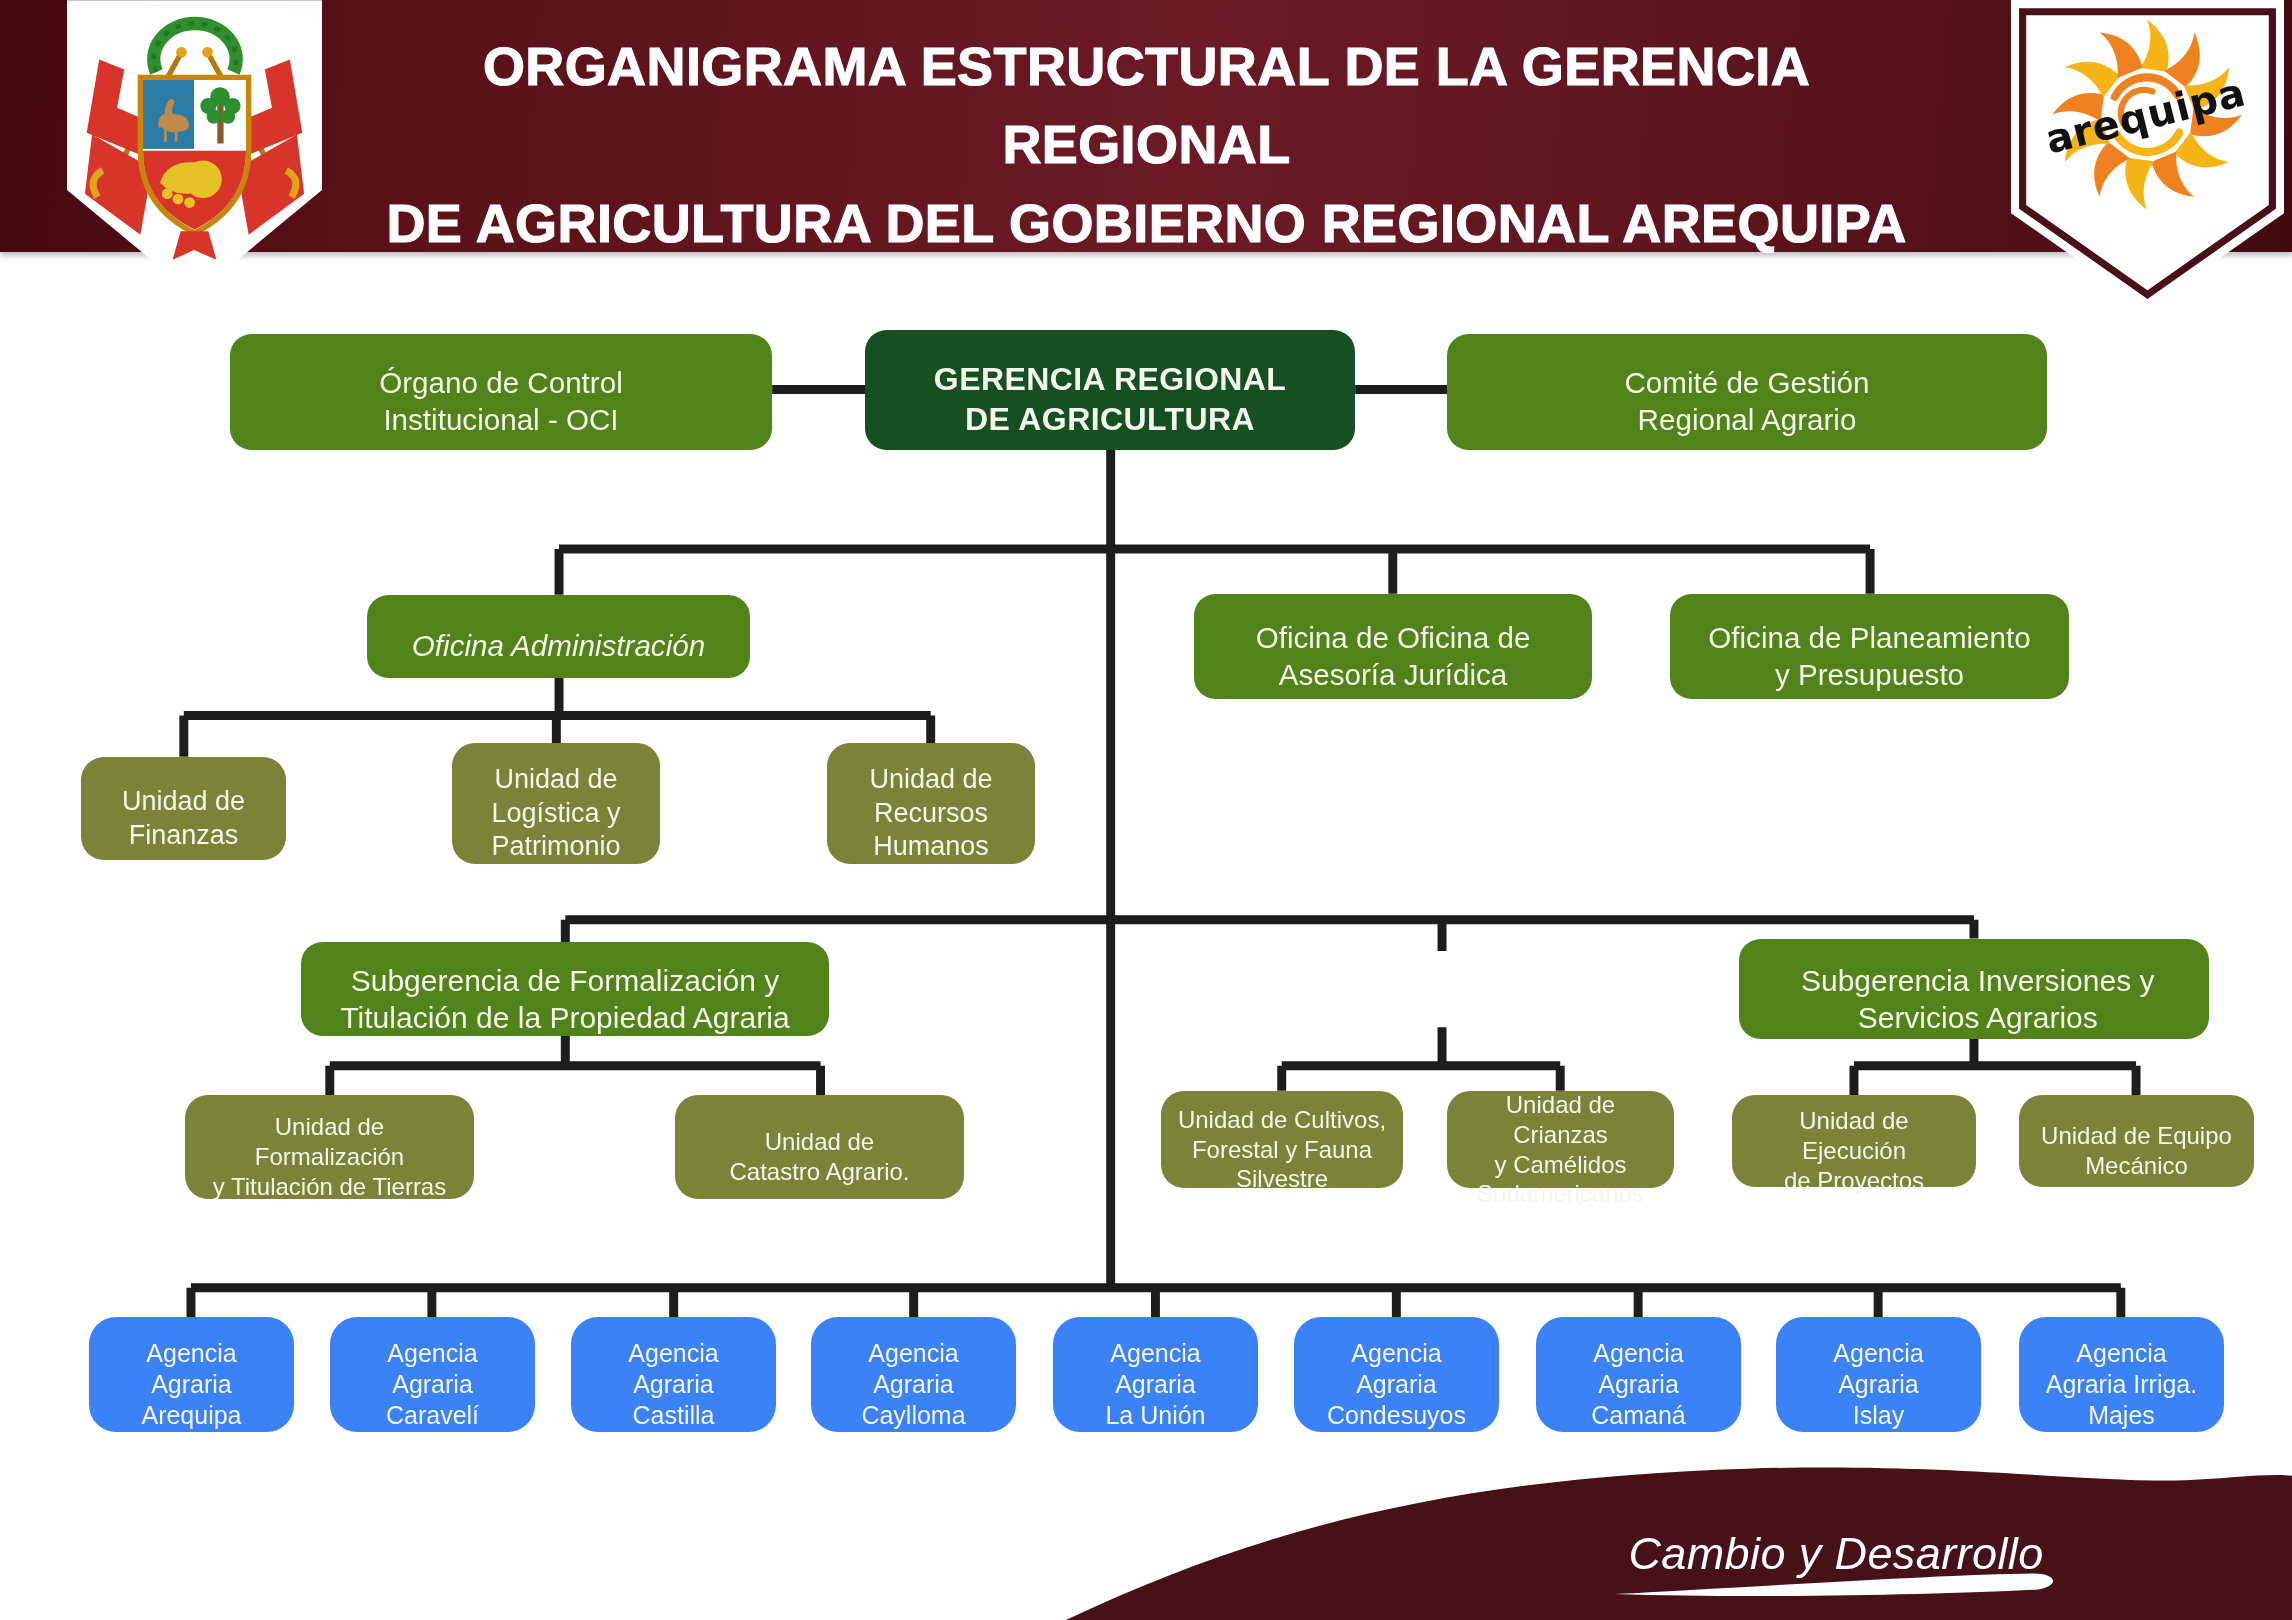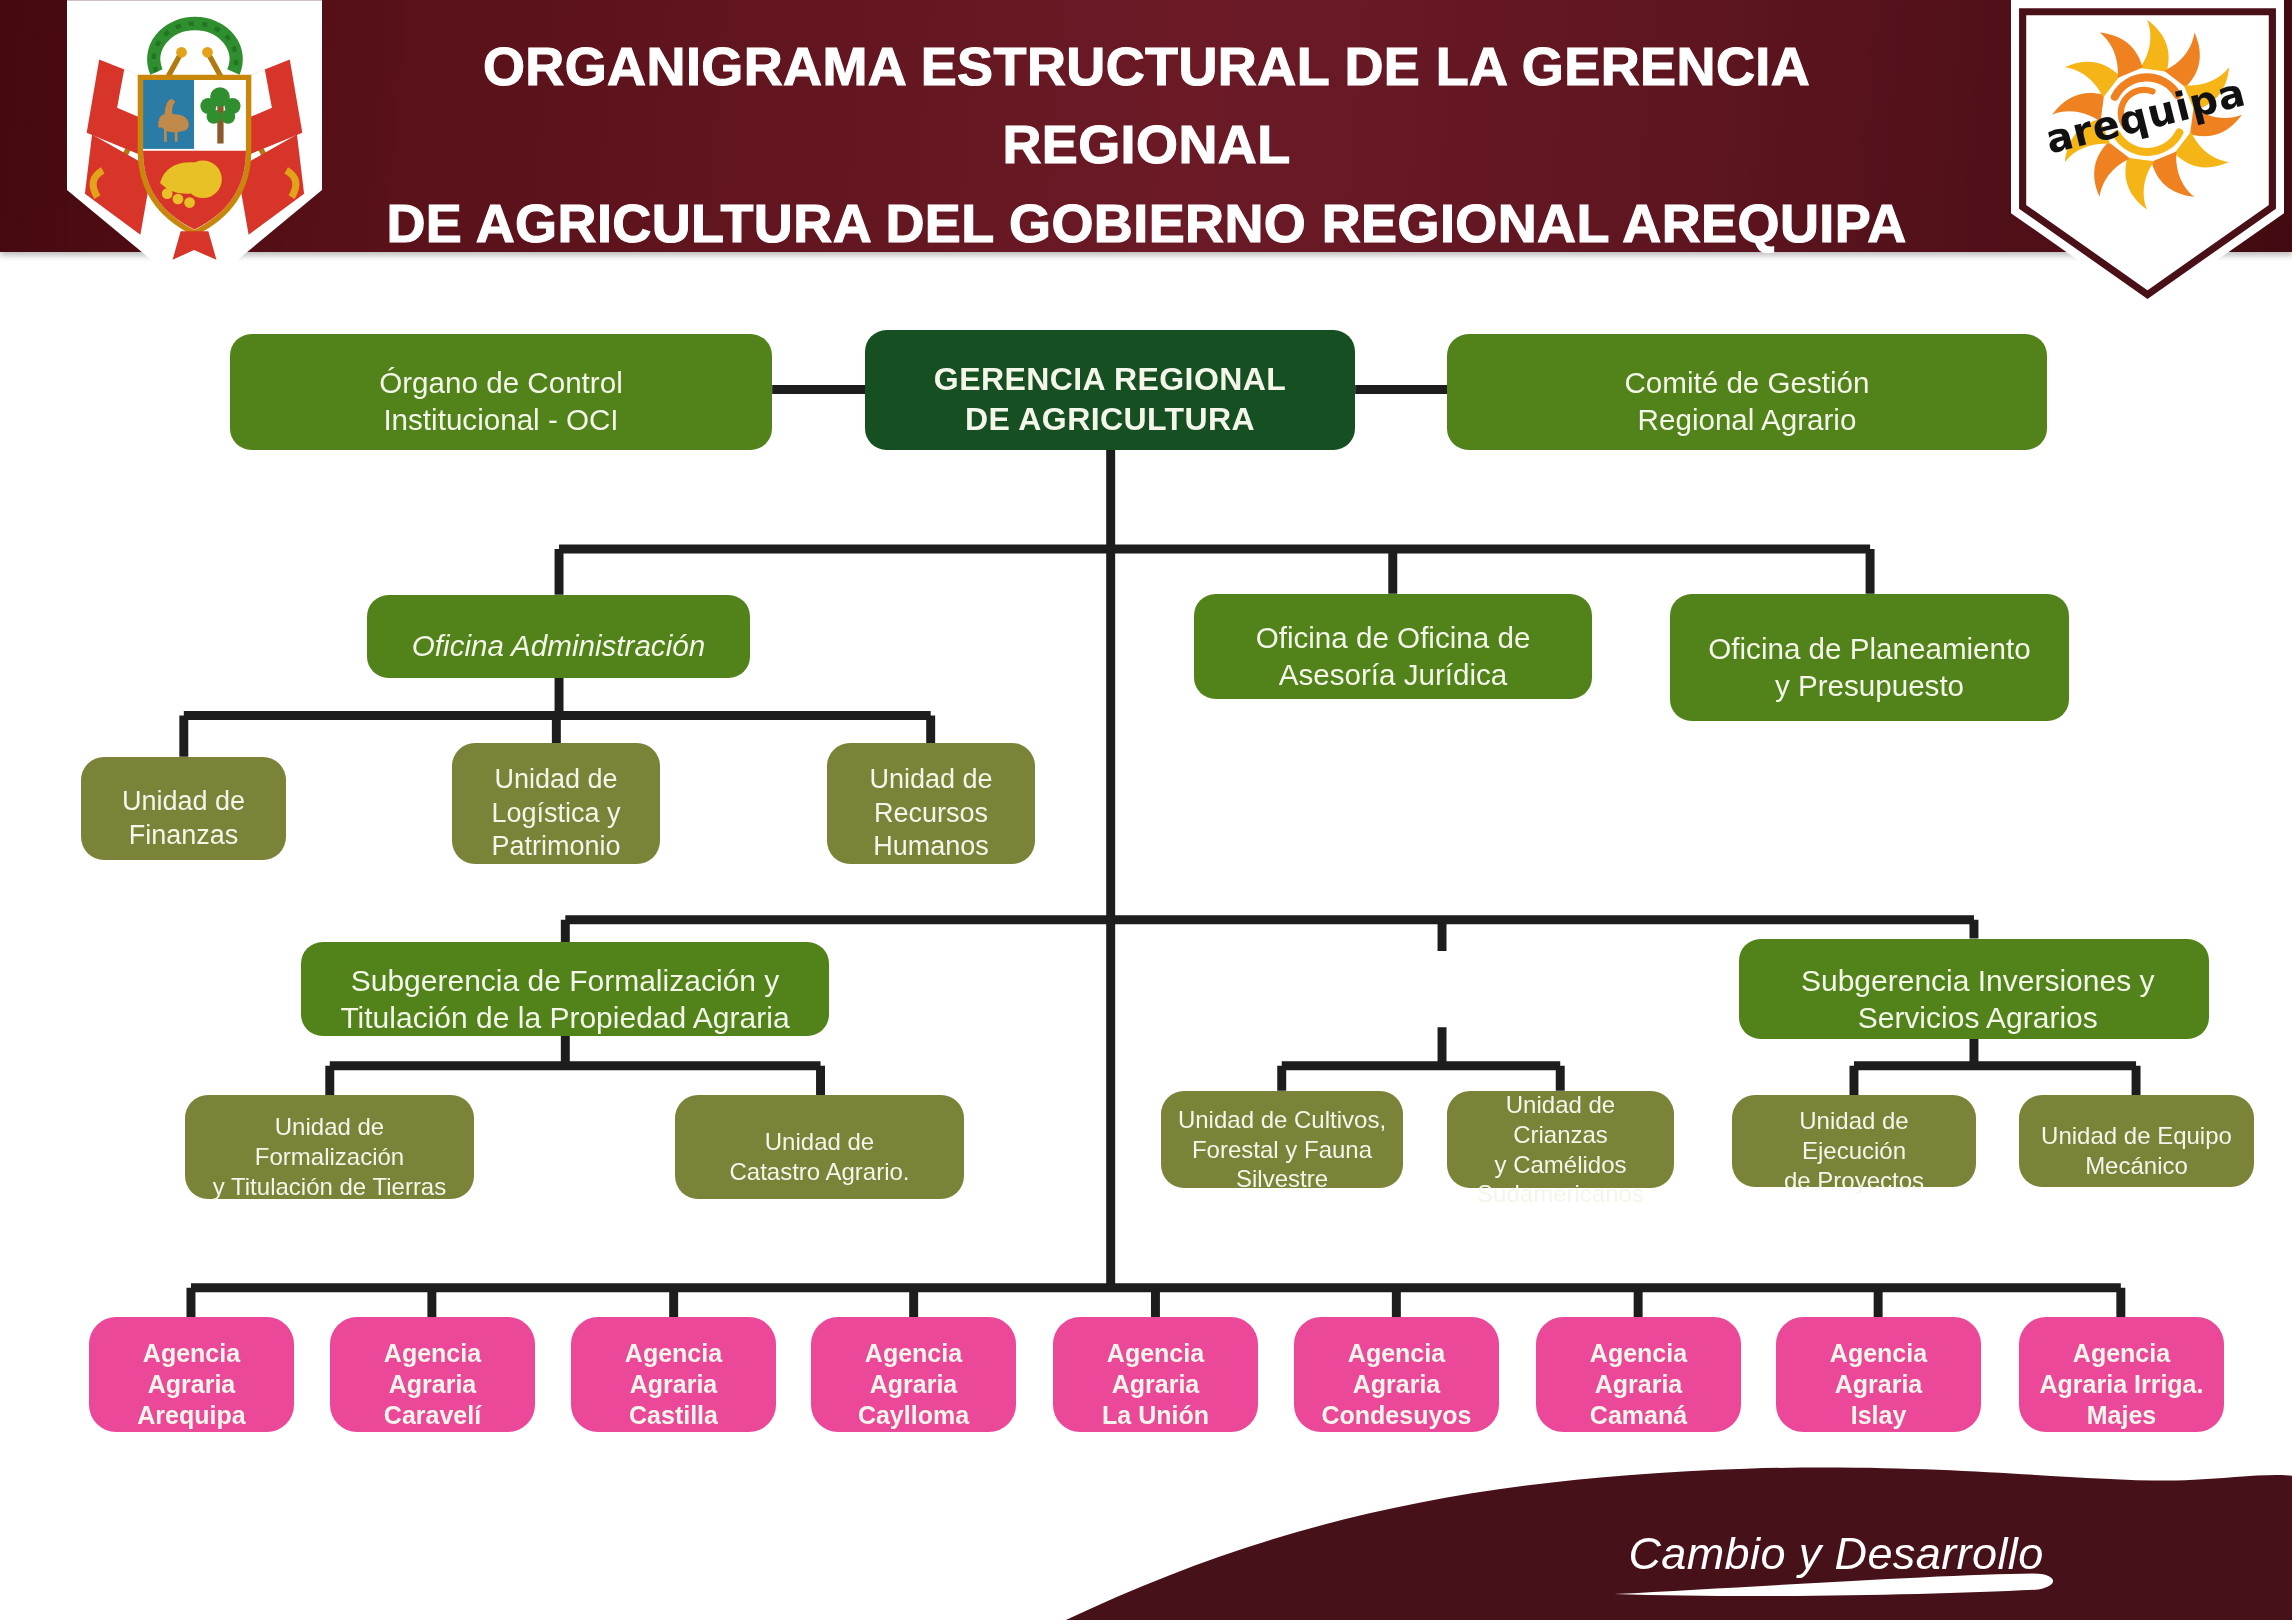--- a/index.html
+++ b/index.html
@@ -25,21 +25,21 @@
   .wires{position:absolute;left:0;top:0;}
 
   
   .node{position:absolute;display:flex;align-items:center;justify-content:center;
         box-sizing:border-box;padding:7.2px 12.5px;text-align:center;color:#f4f6ea;
         border-radius:21.5px;line-height:1.24;}
   .node .lbl{white-space:pre-line;margin-top:20px;}
   .n-dark{background:#164f22;font-weight:bold;letter-spacing:0.4px;}
   .n-green{background:#52821a;}
   .n-olive{background:#7b8339;border-radius:23px;}
-  .n-lime{background:#ec4899;border-radius:27px;font-weight:bold;}
+  .n-lime{background:#3b82f6;border-radius:27px;}
 
   
   .footer-svg{position:absolute;left:0;top:0;}
   .slogan{position:absolute;left:1603px;top:1528px;width:466px;text-align:center;
           color:#ffffff;font-size:45px;font-weight:normal;font-style:italic;
           font-family:"Liberation Sans",sans-serif;letter-spacing:0.4px;}
 </style>
 </head>
 <body>
 
@@ -156,21 +156,21 @@
 
   <div class="node n-green" style="left:367px;top:595px;width:383px;height:83px;font-size:29.6px;font-style:italic;">
     <span class="lbl">Oficina Administración</span>
     </div>
 
   <div class="node n-green" style="left:1194px;top:594px;width:398px;height:105px;font-size:29.6px;">
     <span class="lbl">Oficina de Oficina de
 Asesoría Jurídica</span>
     </div>
 
-  <div class="node n-green" style="left:1670px;top:594px;width:399px;height:127px;font-size:29.6px;">
+  <div class="node n-green" style="left:1670px;top:594px;width:399px;height:105px;font-size:29.6px;">
     <span class="lbl">Oficina de Planeamiento
 y Presupuesto</span>
     </div>
 
   <div class="node n-olive" style="left:81px;top:757px;width:205px;height:103px;font-size:27px;">
     <span class="lbl">Unidad de
 Finanzas</span>
     </div>
 
   <div class="node n-olive" style="left:452px;top:743px;width:208px;height:121px;font-size:27px;">

